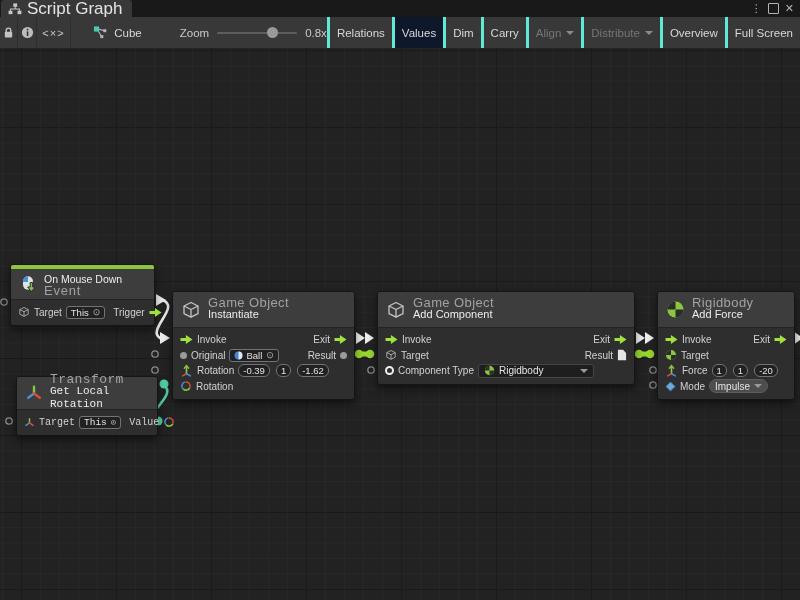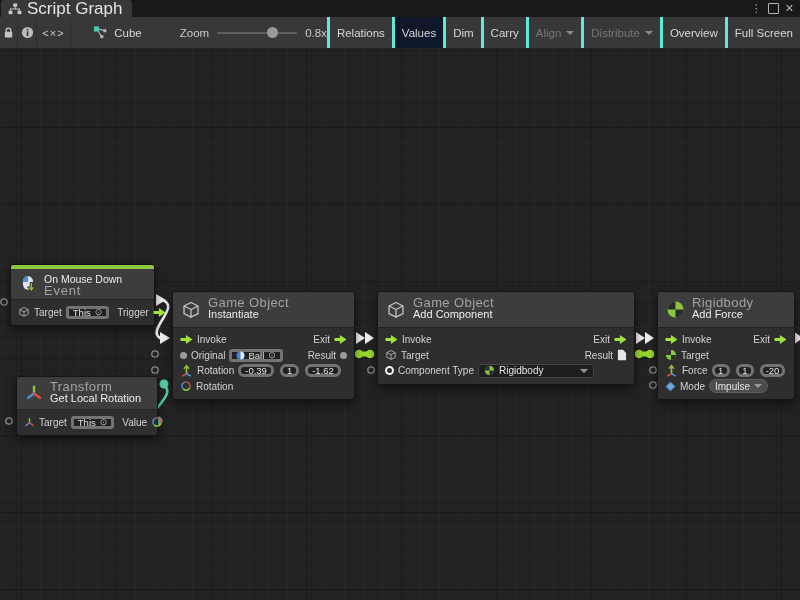--- a/index.html
+++ b/index.html
@@ -48,21 +48,21 @@
         box-shadow:0 4px 9px rgba(0,0,0,.5);color:#d6d6d6;}
   .eventbar{height:4px;background:#8CC63F;border-radius:2px 2px 0 0;}
   .nhead{background:#3d3d3d;display:flex;align-items:center;gap:7px;padding:0 8px;border-radius:2px 2px 0 0;}
   .ht .sup{font-size:13px;color:#a2a2a2;letter-spacing:.4px;line-height:10px;}
   .ht .tit{font-size:11px;color:#ececec;line-height:13px;}
   .nbody{border-top:1px solid #232323;padding:4px 0 5px 0;}
   .nrow{height:15.5px;display:flex;align-items:center;gap:4px;padding:0 7px;font-size:10px;color:#d2d2d2;}
   .sp{flex:1;}
   .dotport{width:7px;height:7px;border-radius:50%;background:#9b9b9b;flex:none;}
   .ringport{width:9px;height:9px;border-radius:50%;border:2px solid #f0f0f0;flex:none;box-sizing:border-box;}
-  .vfield{background:#212121;border:3px solid #737373;border-radius:3px;height:13px;display:inline-flex;
+  .vfield{background:#212121;border:1px solid #737373;border-radius:3px;height:13px;display:inline-flex;
           align-items:center;padding:0 4px;font-size:9.5px;color:#e2e2e2;box-sizing:border-box;}
   .vfield .pick{margin-left:4px;color:#b6b6b6;font-size:9px;}
   .num{min-width:12px;justify-content:center;margin-right:2px;border-radius:6px;}
   .dd{background:#1e1e1e;border:1px solid #454545;border-radius:3px;height:14px;display:inline-flex;
       align-items:center;gap:4px;padding:0 5px;font-size:10px;color:#e4e4e4;box-sizing:border-box;}
   .dd .dd-caret{border-top-color:#9a9a9a;margin-left:auto;}
   .dd.light{background:#4d4d4d;border-color:#5d5d5d;border-radius:7px;}
   svg{flex:none;}
 </style>
 </head>
@@ -292,21 +292,21 @@
           </span>
           <span class="sp"></span>
           <span>Trigger</span>
           <svg width="13" height="11">
               <use href="#sym-garrow"></use>
             </svg>
         </div>
       </div>
     </div>
 
-    <div class="node" style="left:16px;top:328px;width:140px;">
+    <div class="node" style="left:16px;top:328px;width:140px;font-family:Liberation Mono, monospace;">
       <div class="nhead" style="height:32px;">
         <svg width="18" height="18">
             <use href="#sym-transform"></use>
           </svg>
         <div class="ht">
           <div class="sup">Transform</div>
           <div class="tit">Get Local Rotation</div>
         </div>
       </div>
       <div class="nbody">

